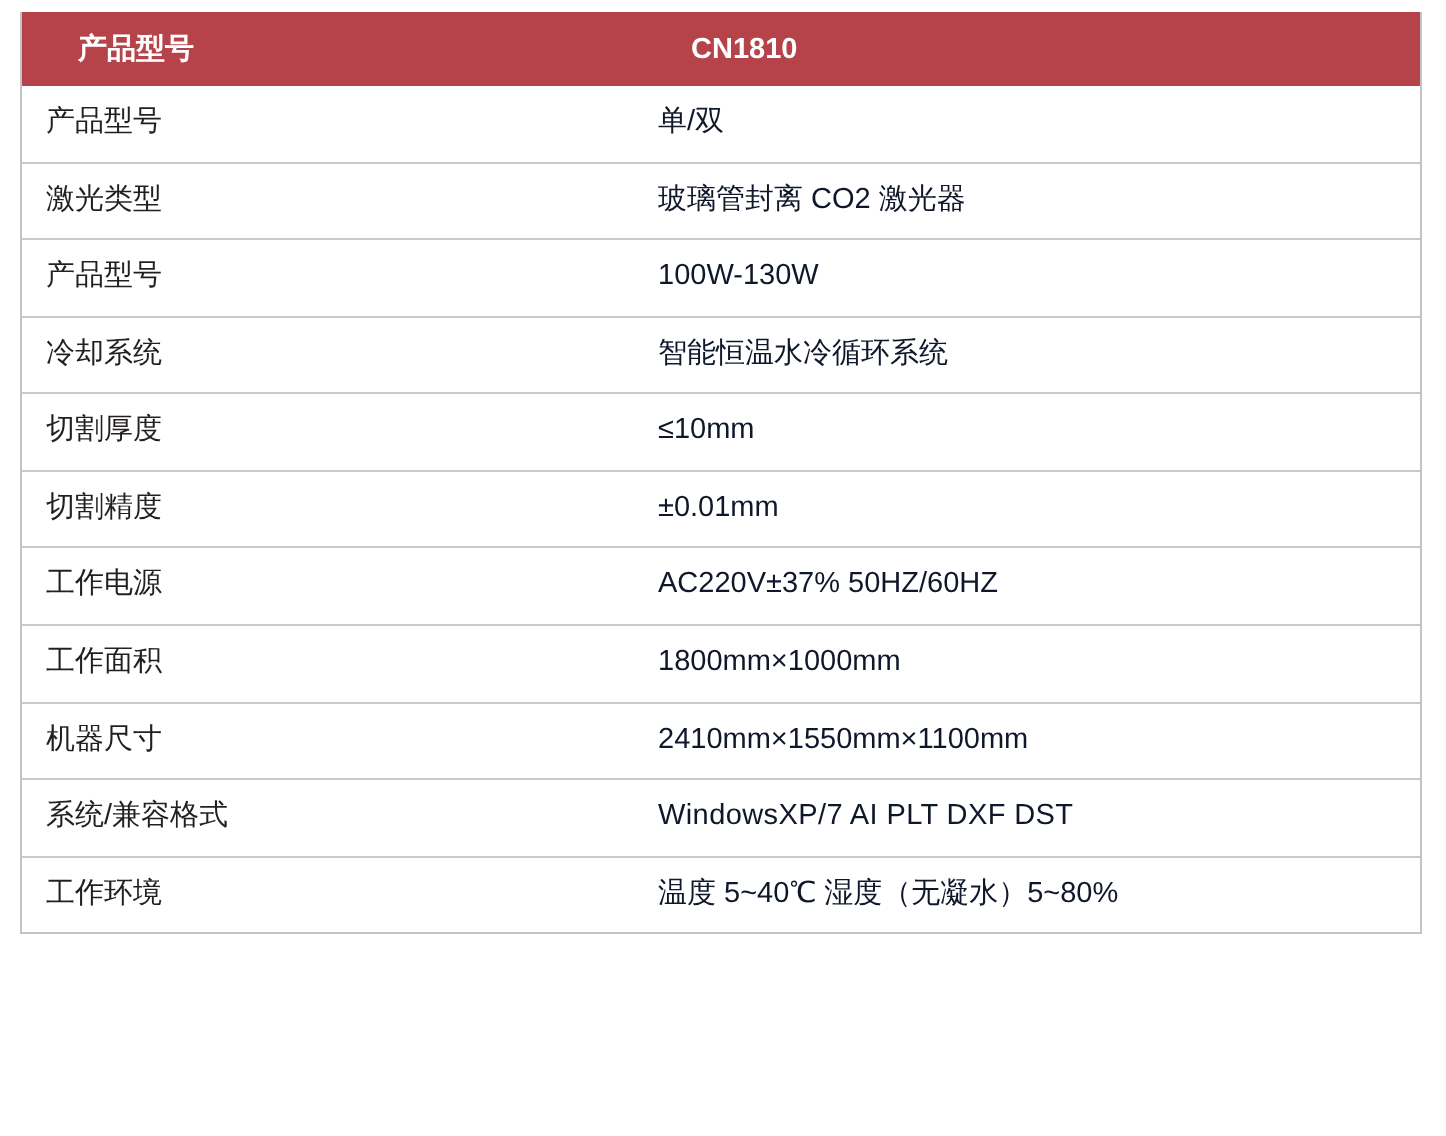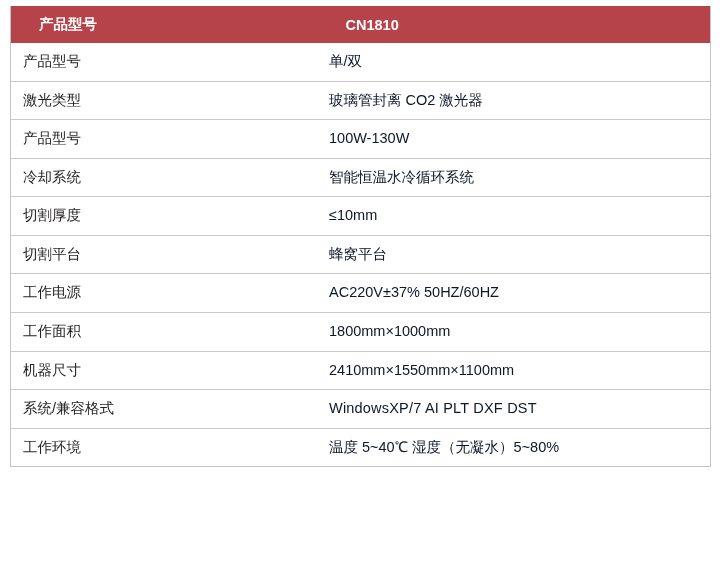--- a/index.html
+++ b/index.html
@@ -93,22 +93,22 @@
       </tr>
       <tr>
         <td class="label">冷却系统</td>
         <td class="value">智能恒温水冷循环系统</td>
       </tr>
       <tr>
         <td class="label">切割厚度</td>
         <td class="value">≤10mm</td>
       </tr>
       <tr>
-        <td class="label">切割平台</td>
-        <td class="value">蜂窝平台</td>
+        <td class="label">切割精度</td>
+        <td class="value">±0.01mm</td>
       </tr>
       <tr>
         <td class="label">工作电源</td>
         <td class="value">AC220V±37% 50HZ/60HZ</td>
       </tr>
       <tr>
         <td class="label">工作面积</td>
         <td class="value">1800mm×1000mm</td>
       </tr>
       <tr>

